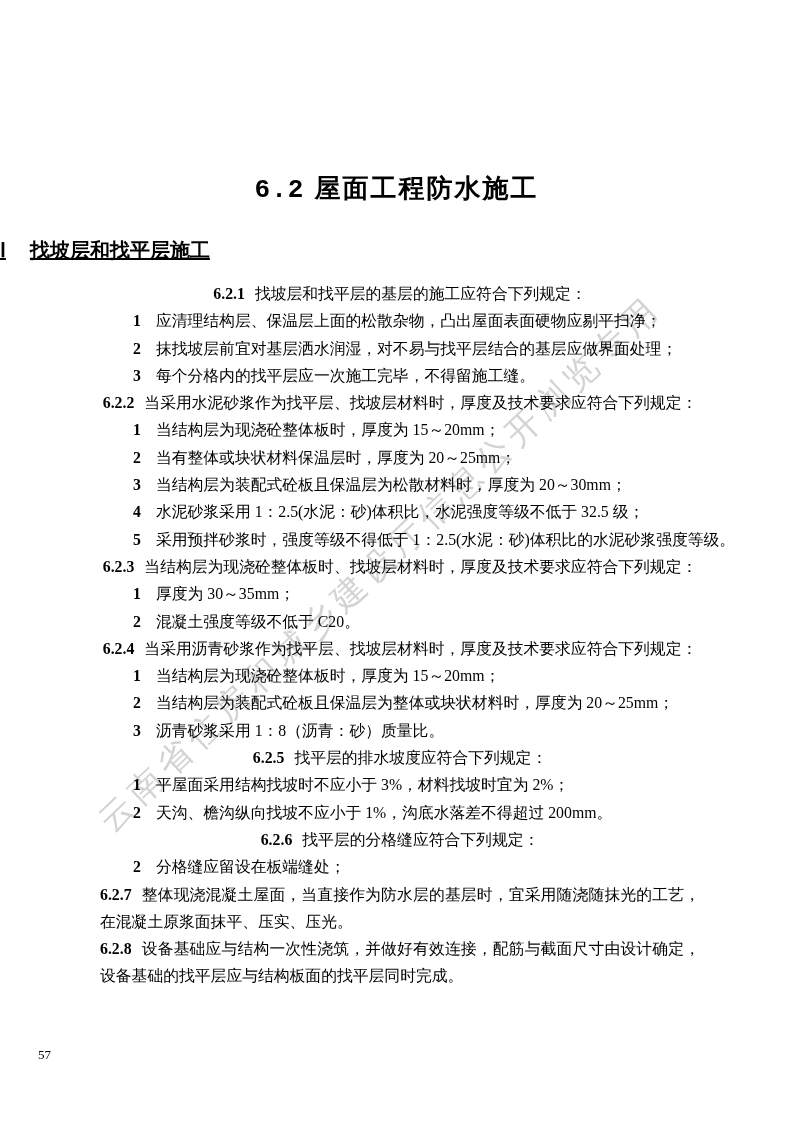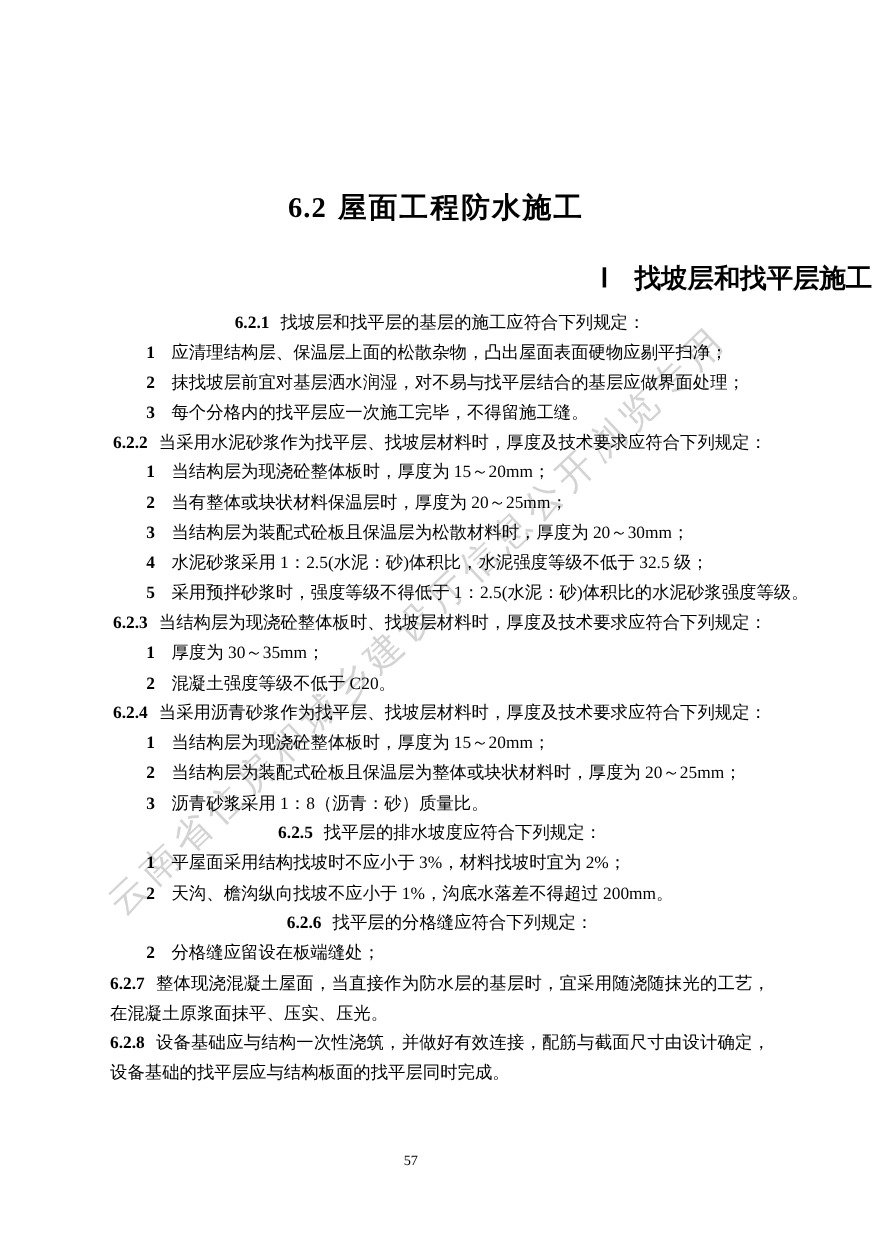--- a/index.html
+++ b/index.html
@@ -26,48 +26,48 @@
     font-family: "Liberation Serif", serif;
   }
 
   .title {
     position: absolute; top: 171px; left: 0; width: 793px;
     text-align: center;
     font-size: 26px; font-weight: bold;
     font-family: "Liberation Sans", sans-serif;
     letter-spacing: 2px;
   }
-  .title .num { margin-right: 10px; letter-spacing: 1px; font-family: Liberation Serif, serif; }
+  .title .num { margin-right: 10px; letter-spacing: 1px; font-family: Liberation Mono, monospace; }
 
   .subtitle {
     position: absolute; top: 237px; left: 0; width: 793px;
-    text-align: right;
-    font-size: 24px; font-weight: bold;
+    text-align: left;
+    font-size: 20px; font-weight: bold;
     font-family: "Liberation Sans", sans-serif;
+    text-decoration: underline;
   }
   .subtitle .num { margin-right: 24px; font-family: "Liberation Serif", serif; font-weight: bold; }
 
   .content {
     position: absolute; left: 100px; top: 280px; width: 600px;
     font-size: 15.8px;
     line-height: 27.3px;
     text-align: justify;
   }
   .sec { text-align: justify; }
   .sec.oneline { white-space: nowrap; text-align: center; }
   .sec-num { font-weight: bold; margin-right: 10px; }
   .item { padding-left: 33px; white-space: nowrap; }
   .item-num { font-weight: bold; margin-right: 15px; }
 
   .pageno {
     position: absolute; top: 1047px; left: 0; width: 653px;
-    text-align: center; text-indent: 38px;
+    text-indent: 38px;
     font-size: 13px;
     font-family: "Liberation Serif", serif;
-    padding-left: 28px;
   }
 </style>
 </head>
 <body>
 
 <div class="page">
 
   <div class="watermark">云南省住房和城乡建设厅信息公开浏览专用</div>
 
   <div class="title">

